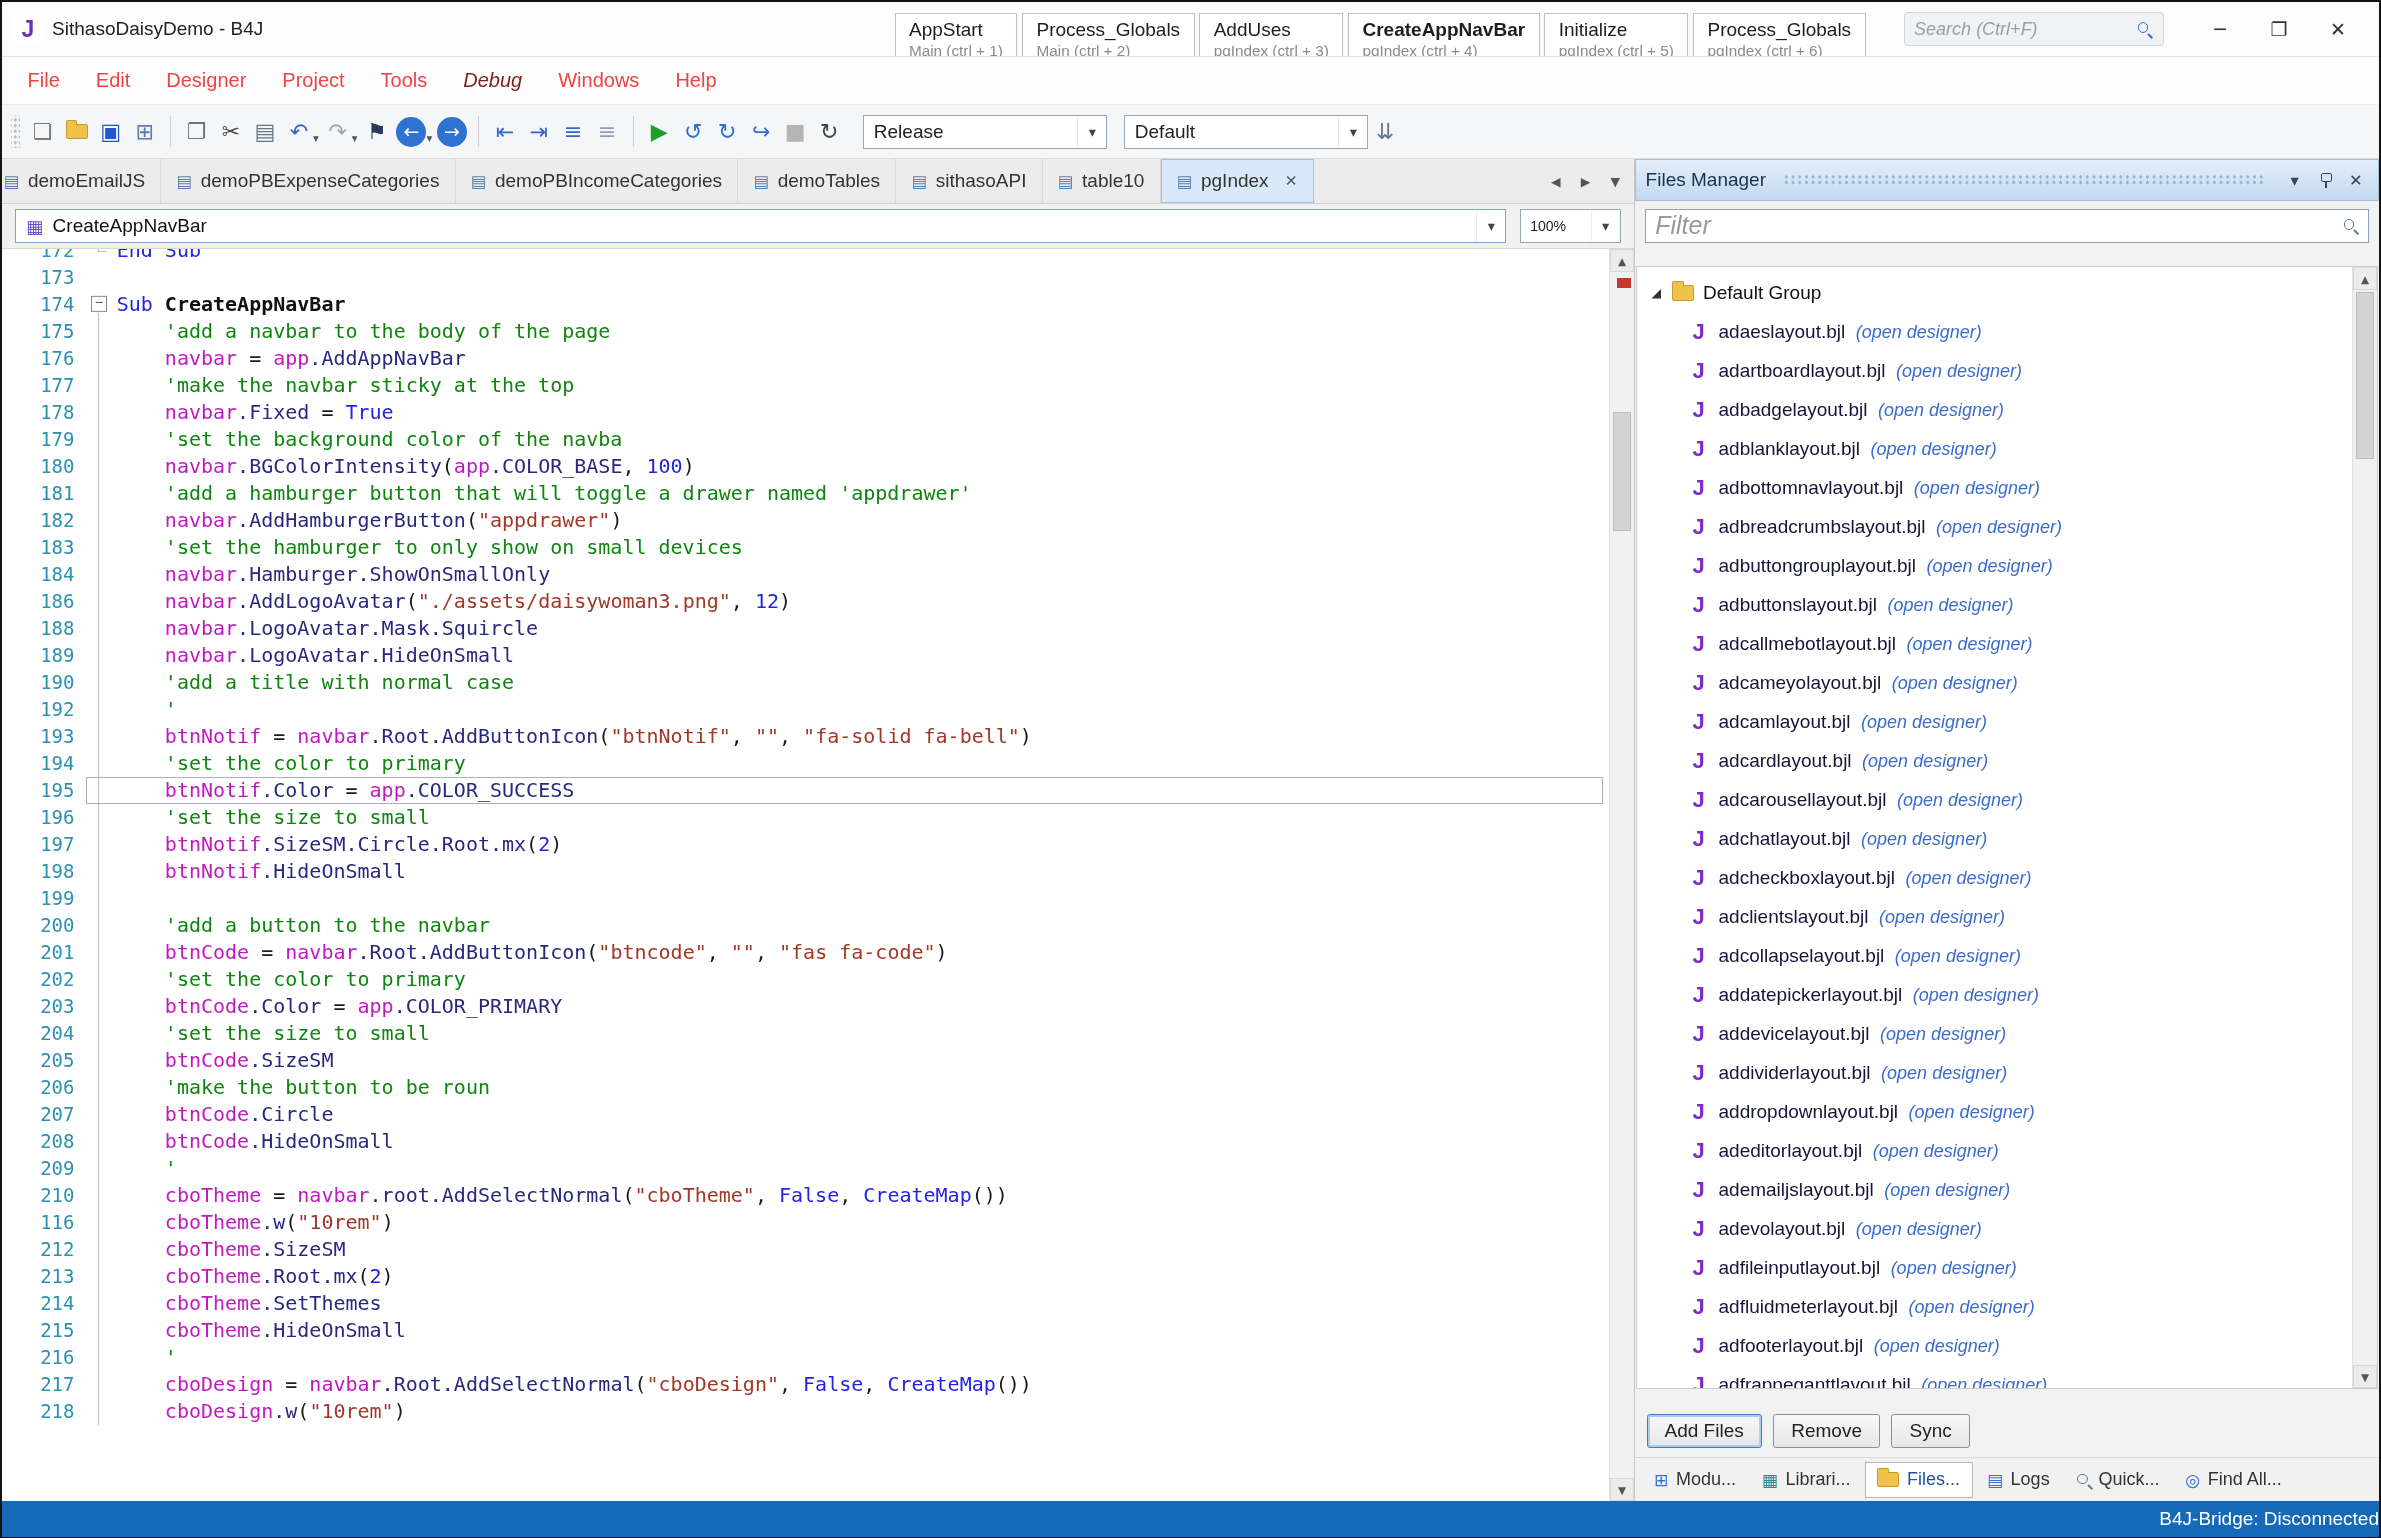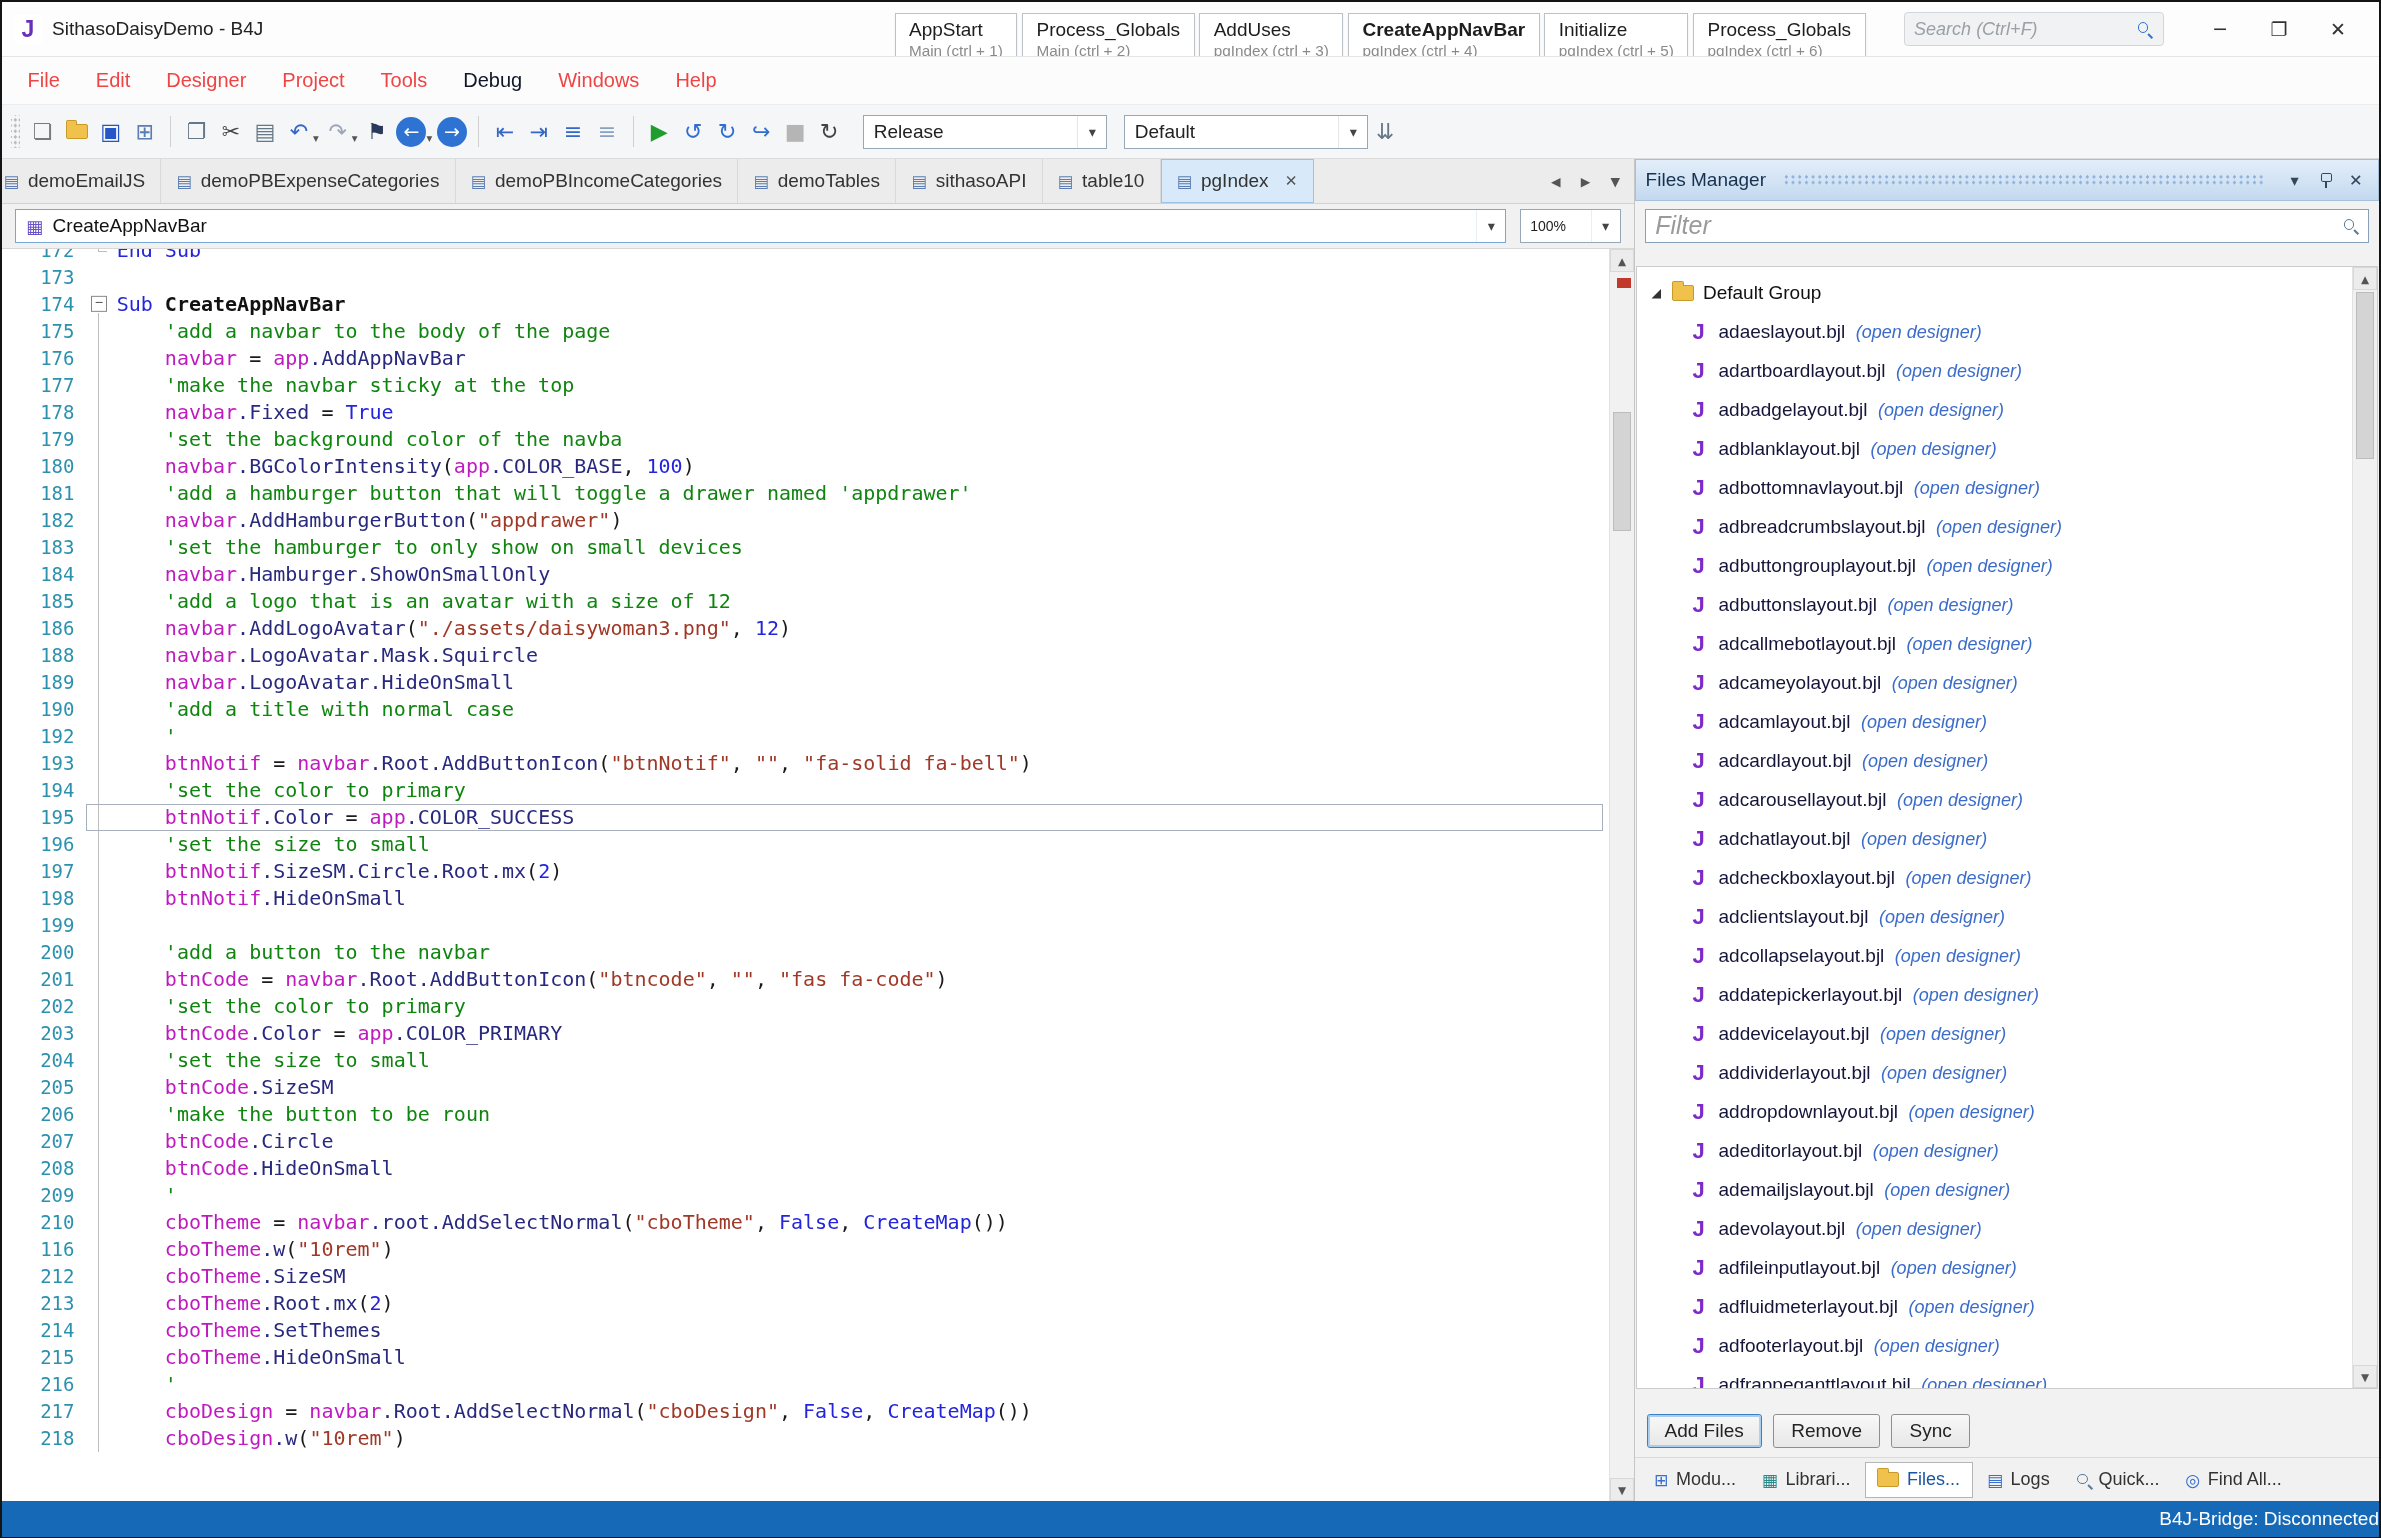--- a/index.html
+++ b/index.html
@@ -24,21 +24,21 @@
   .mag { position:relative; width:17px; height:17px; display:inline-block; flex:none; }
   .mag::before { content:""; position:absolute; left:1.9px; top:1.9px; width:8.6px; height:8.6px; border:1.9px solid currentColor; border-radius:50%; }
   .mag::after { content:""; position:absolute; left:12px; top:12.4px; width:5.7px; height:2.3px; background:currentColor; transform:rotate(45deg); transform-origin:left center; }
   .mag.blue { color:#2e72d2; }
   .win-controls { display:flex; margin-left:27px; flex:none; }
   .wbtn { width:59px; height:38px; display:flex; align-items:center; justify-content:center; font-size:19px; color:#333; }
 
   
   .menubar { height:48px; flex:none; background:#fcfcfc; border-bottom:1px solid #ececec; display:flex; align-items:center; padding-left:7.6px; }
   .menu-item { font-size:20px; color:#ef4444; padding:0 18px; height:100%; display:flex; align-items:center; }
-  .menu-item.disabled { color:#0f172a; }
+  .menu-item.disabled { color:#7f1d1d;font-style:italic; }
 
   
   .toolbar { height:54px; flex:none; background:#f5f6f7; border-bottom:1px solid #dcdcdc; display:flex; align-items:center; padding:0 7.6px; }
   .grip { width:8.6px; height:32.5px; margin:0 5.7px 0 1.9px; background:radial-gradient(circle, #b9b9b9 1.5px, transparent 1.7px); background-size:4.8px 5.7px; background-position:center; flex:none; }
   .tbtn { width:34px; height:34px; display:flex; align-items:center; justify-content:center; border-radius:2.9px; flex:none; position:relative; }
   .tglyph { font-size:22px; line-height:1; }
   .tbtn.circ { width:30px; height:30px; margin:0 2.9px; border-radius:50%; background:#2e72d2; }
   .tbtn.circ .tglyph { color:#fff !important; font-size:19px; }
   .tcaret { font-size:11.5px; color:#555; margin:13.4px 1.9px 0 -2.9px; flex:none; }
   .tsep { width:1px; height:31px; background:#d0d0d0; margin:0 8.6px; flex:none; }
@@ -393,25 +393,20 @@
               <span class="lnum">183</span>
               <span class="fold line"></span>
               <span class="ctext"><span class="tk-cm">    'set the hamburger to only show on small devices</span></span>
             </div>
             <div class="cline">
               <span class="lnum">184</span>
               <span class="fold line"></span>
               <span class="ctext"><span class="tk-pl">    </span><span class="tk-id">navbar</span><span class="tk-mb">.Hamburger.ShowOnSmallOnly</span></span>
             </div>
             <div class="cline">
-              <span class="lnum">185</span>
-              <span class="fold line"></span>
-              <span class="ctext"><span class="tk-cm">    'add a logo that is an avatar with a size of 12</span></span>
-            </div>
-            <div class="cline">
               <span class="lnum">186</span>
               <span class="fold line"></span>
               <span class="ctext"><span class="tk-pl">    </span><span class="tk-id">navbar</span><span class="tk-mb">.AddLogoAvatar</span><span class="tk-pl">(</span><span class="tk-st">"./assets/daisywoman3.png"</span><span class="tk-pl">, </span><span class="tk-nm">12</span><span class="tk-pl">)</span></span>
             </div>
             <div class="cline">
               <span class="lnum">188</span>
               <span class="fold line"></span>
               <span class="ctext"><span class="tk-pl">    </span><span class="tk-id">navbar</span><span class="tk-mb">.LogoAvatar.Mask.Squircle</span></span>
             </div>
             <div class="cline">

